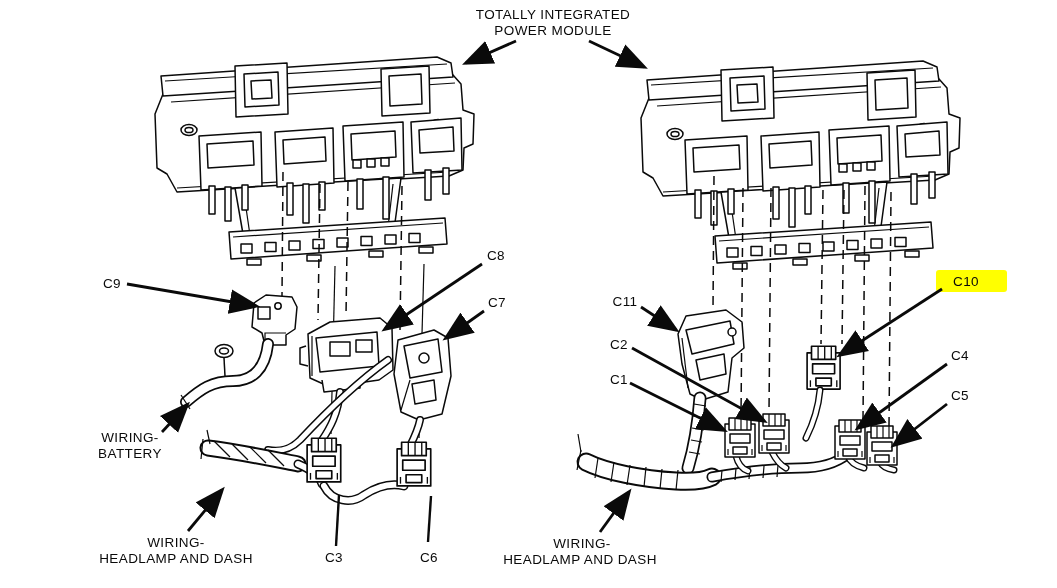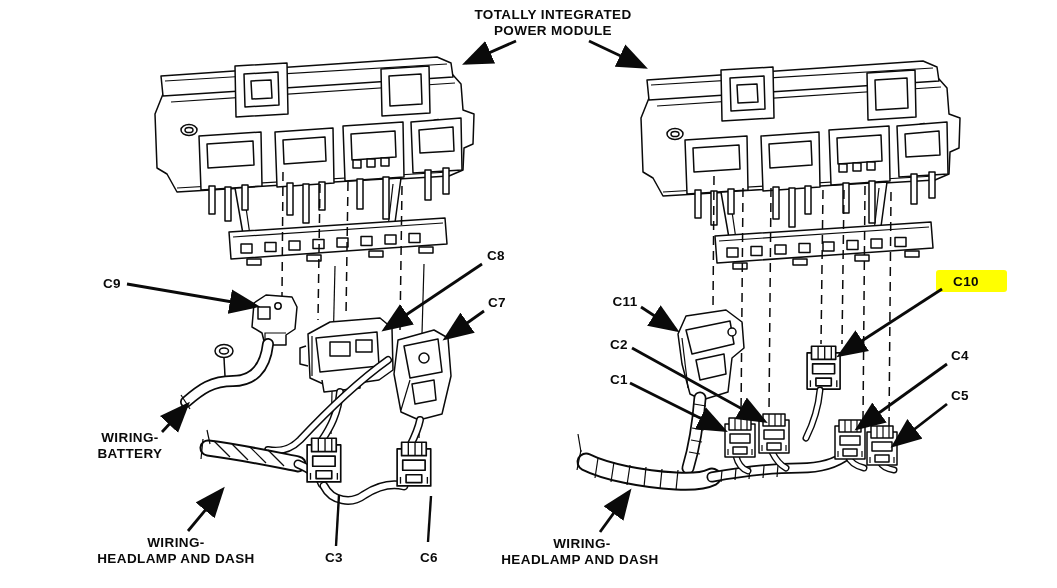--- a/index.html
+++ b/index.html
@@ -1,17 +1,17 @@
 <!DOCTYPE html>
 <html><head>
 <meta charset="utf-8">
 <style>
   html,body{margin:0;padding:0;background:#fff;}
   .stage{position:relative;width:1057px;height:588px;background:#ffffff;overflow:hidden;
-         font-family:"Liberation Sans", sans-serif;font-weight:bold;}
+         font-family:"Liberation Sans", sans-serif;}
   svg{position:absolute;inset:0;display:block;}
   .lbl{font-family:"Liberation Sans", sans-serif;font-size:13.5px;fill:#0a0a0a;letter-spacing:.4px;}
   .ln{stroke:#0a0a0a;fill:none;stroke-width:1.5;}
   .part{stroke:#0a0a0a;fill:#ffffff;stroke-width:1.5;stroke-linejoin:round;}
   .arrow{stroke:#0a0a0a;stroke-width:2.8;fill:none;}
   .leader{stroke:#0a0a0a;stroke-width:2.4;fill:none;}
   .dash{stroke:#0a0a0a;stroke-width:1.5;fill:none;stroke-dasharray:9 6;}
   .thin{stroke:#0a0a0a;stroke-width:1.2;fill:none;}
   .tube-o{stroke:#0a0a0a;fill:none;stroke-linecap:round;}
   .tube-i{stroke:#ffffff;fill:none;stroke-linecap:round;}

